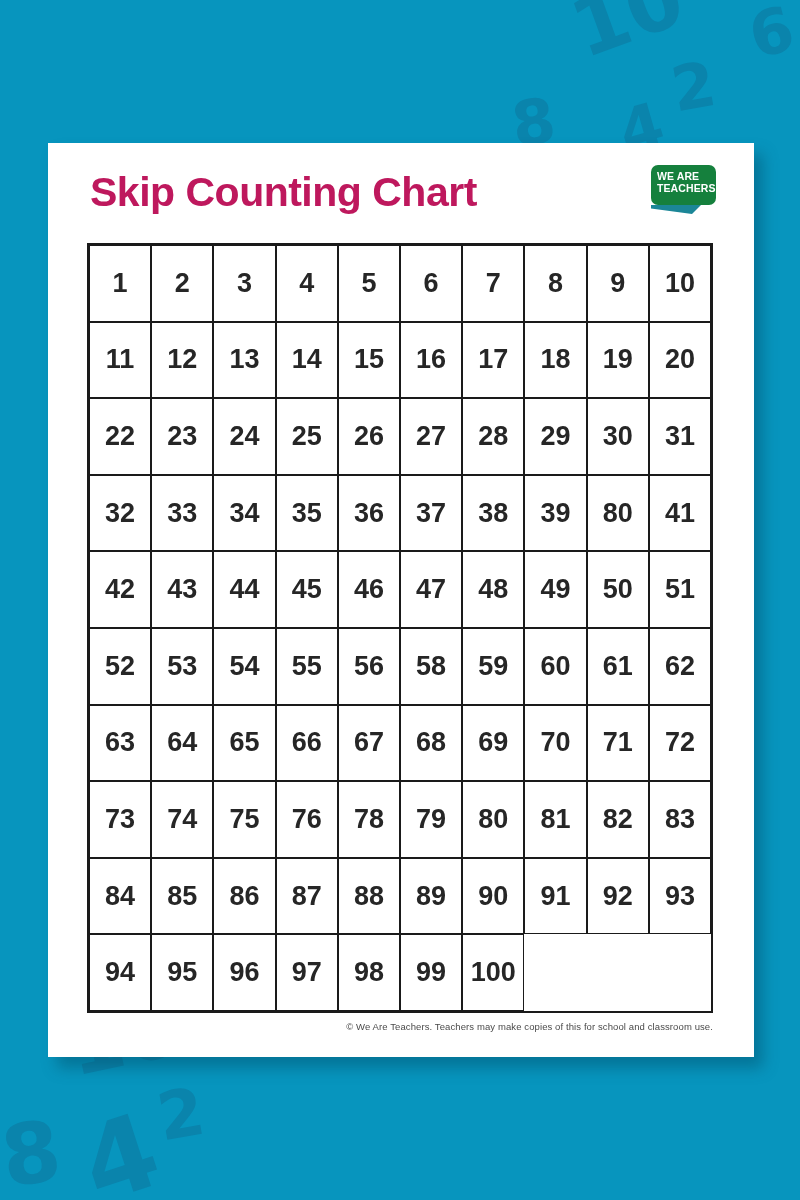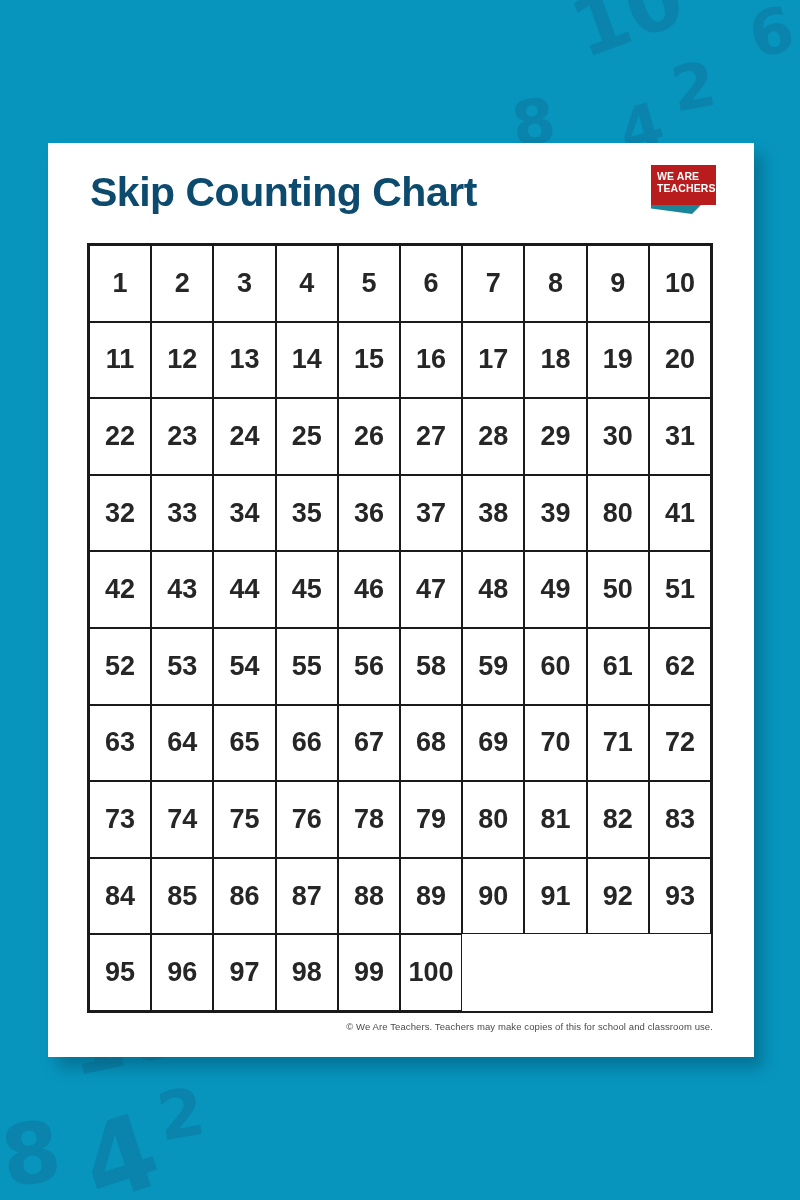--- a/index.html
+++ b/index.html
@@ -41,35 +41,36 @@
     background: #ffffff;
     box-shadow: 9px 11px 14px rgba(2, 70, 94, 0.40);
   }
 
   .page-title {
     position: absolute;
     left: 42px; top: 26px;
     font-size: 41px;
     font-weight: 900;
     letter-spacing: -0.5px;
-    color: #0c4a6e;
+    color: #be185d;
     white-space: nowrap;
   }
 
   
   .logo { position: absolute; left: 603px; top: 22px; width: 65px; }
   .logo-badge {
     width: 65px; height: 40px;
-    background: #b91c1c;
+    background: #15803d;
     color: #ffffff;
     font-weight: 700;
     font-size: 10.5px;
     line-height: 1.12;
     letter-spacing: 0.1px;
     padding: 6px 0 0 6px;
+    border-radius: 7px;
   }
   .logo-tail {
     width: 50px; height: 9px;
     background: #1B8697;
     clip-path: polygon(0 0, 100% 0, 82% 100%, 0 38%);
   }
 
   
   .grid {
     position: absolute;
@@ -209,20 +210,21 @@
       <div class="cell">84</div>
       <div class="cell">85</div>
       <div class="cell">86</div>
       <div class="cell">87</div>
       <div class="cell">88</div>
       <div class="cell">89</div>
       <div class="cell">90</div>
       <div class="cell">91</div>
       <div class="cell">92</div>
       <div class="cell">93</div>
+      <div class="cell">94</div>
       <div class="cell">95</div>
       <div class="cell">96</div>
       <div class="cell">97</div>
       <div class="cell">98</div>
       <div class="cell">99</div>
       <div class="cell">100</div>
     </div>
 
   <div class="footer-note">© We Are Teachers. Teachers may make copies of this for school and classroom use.</div>
 

